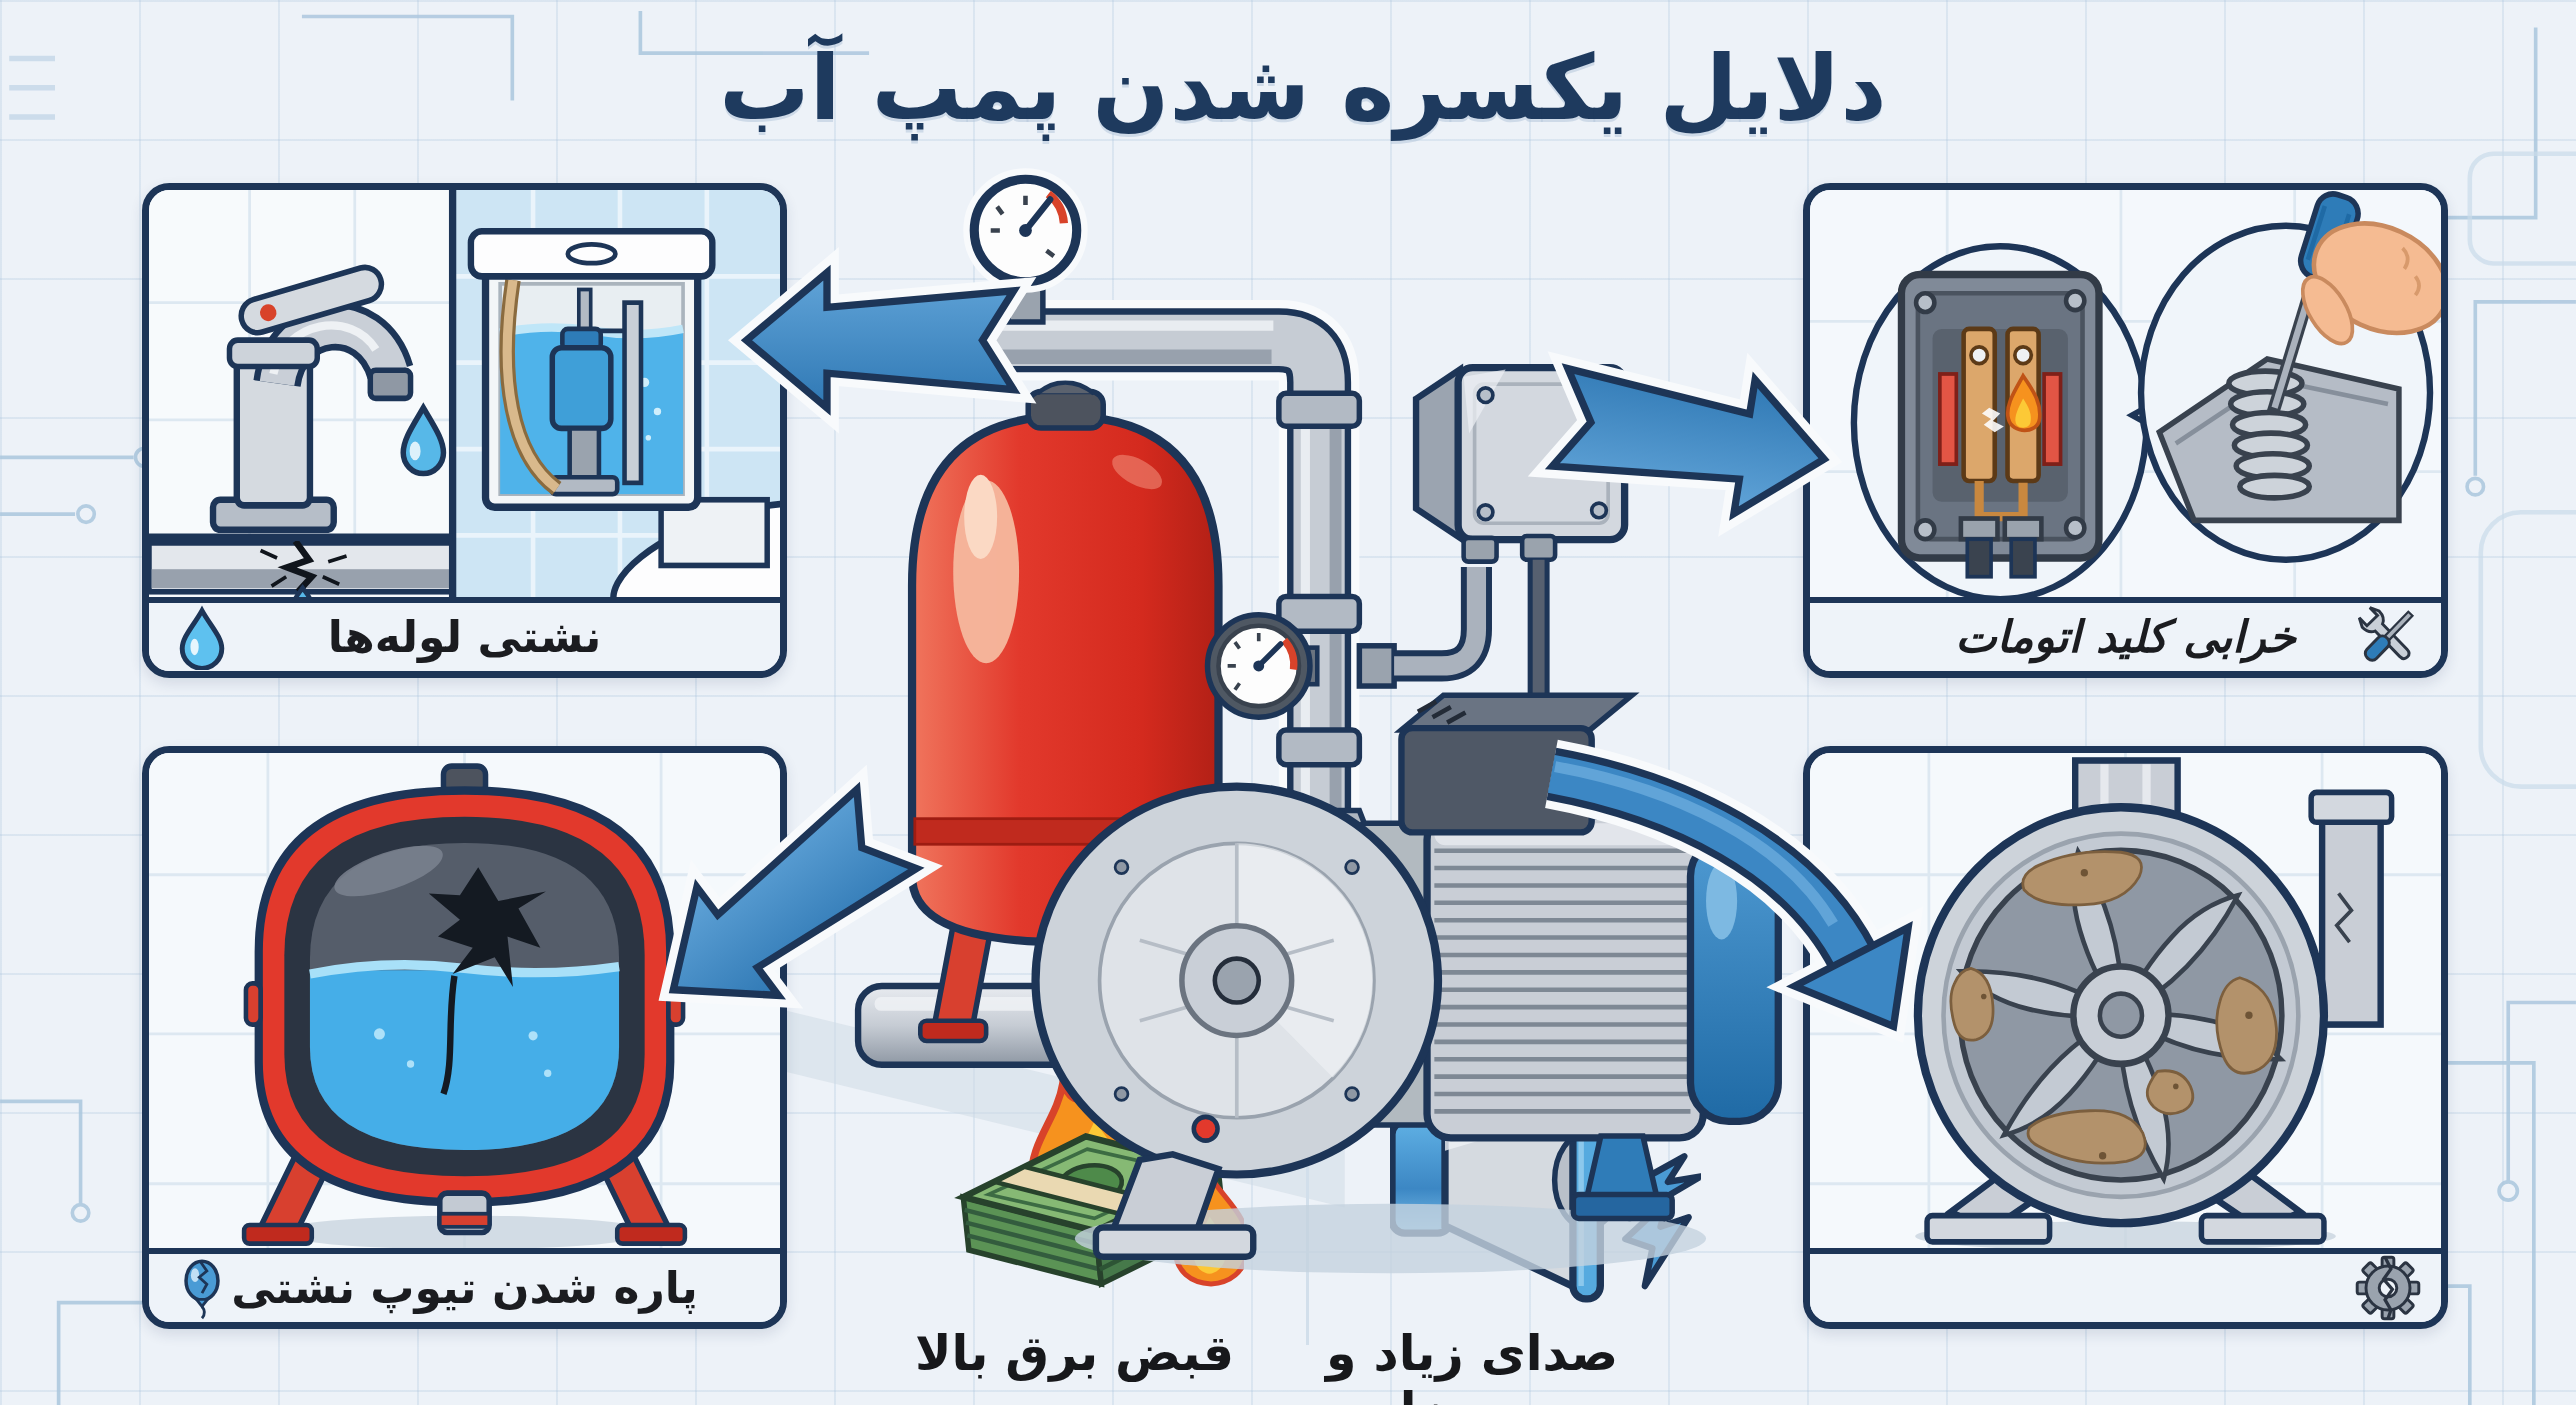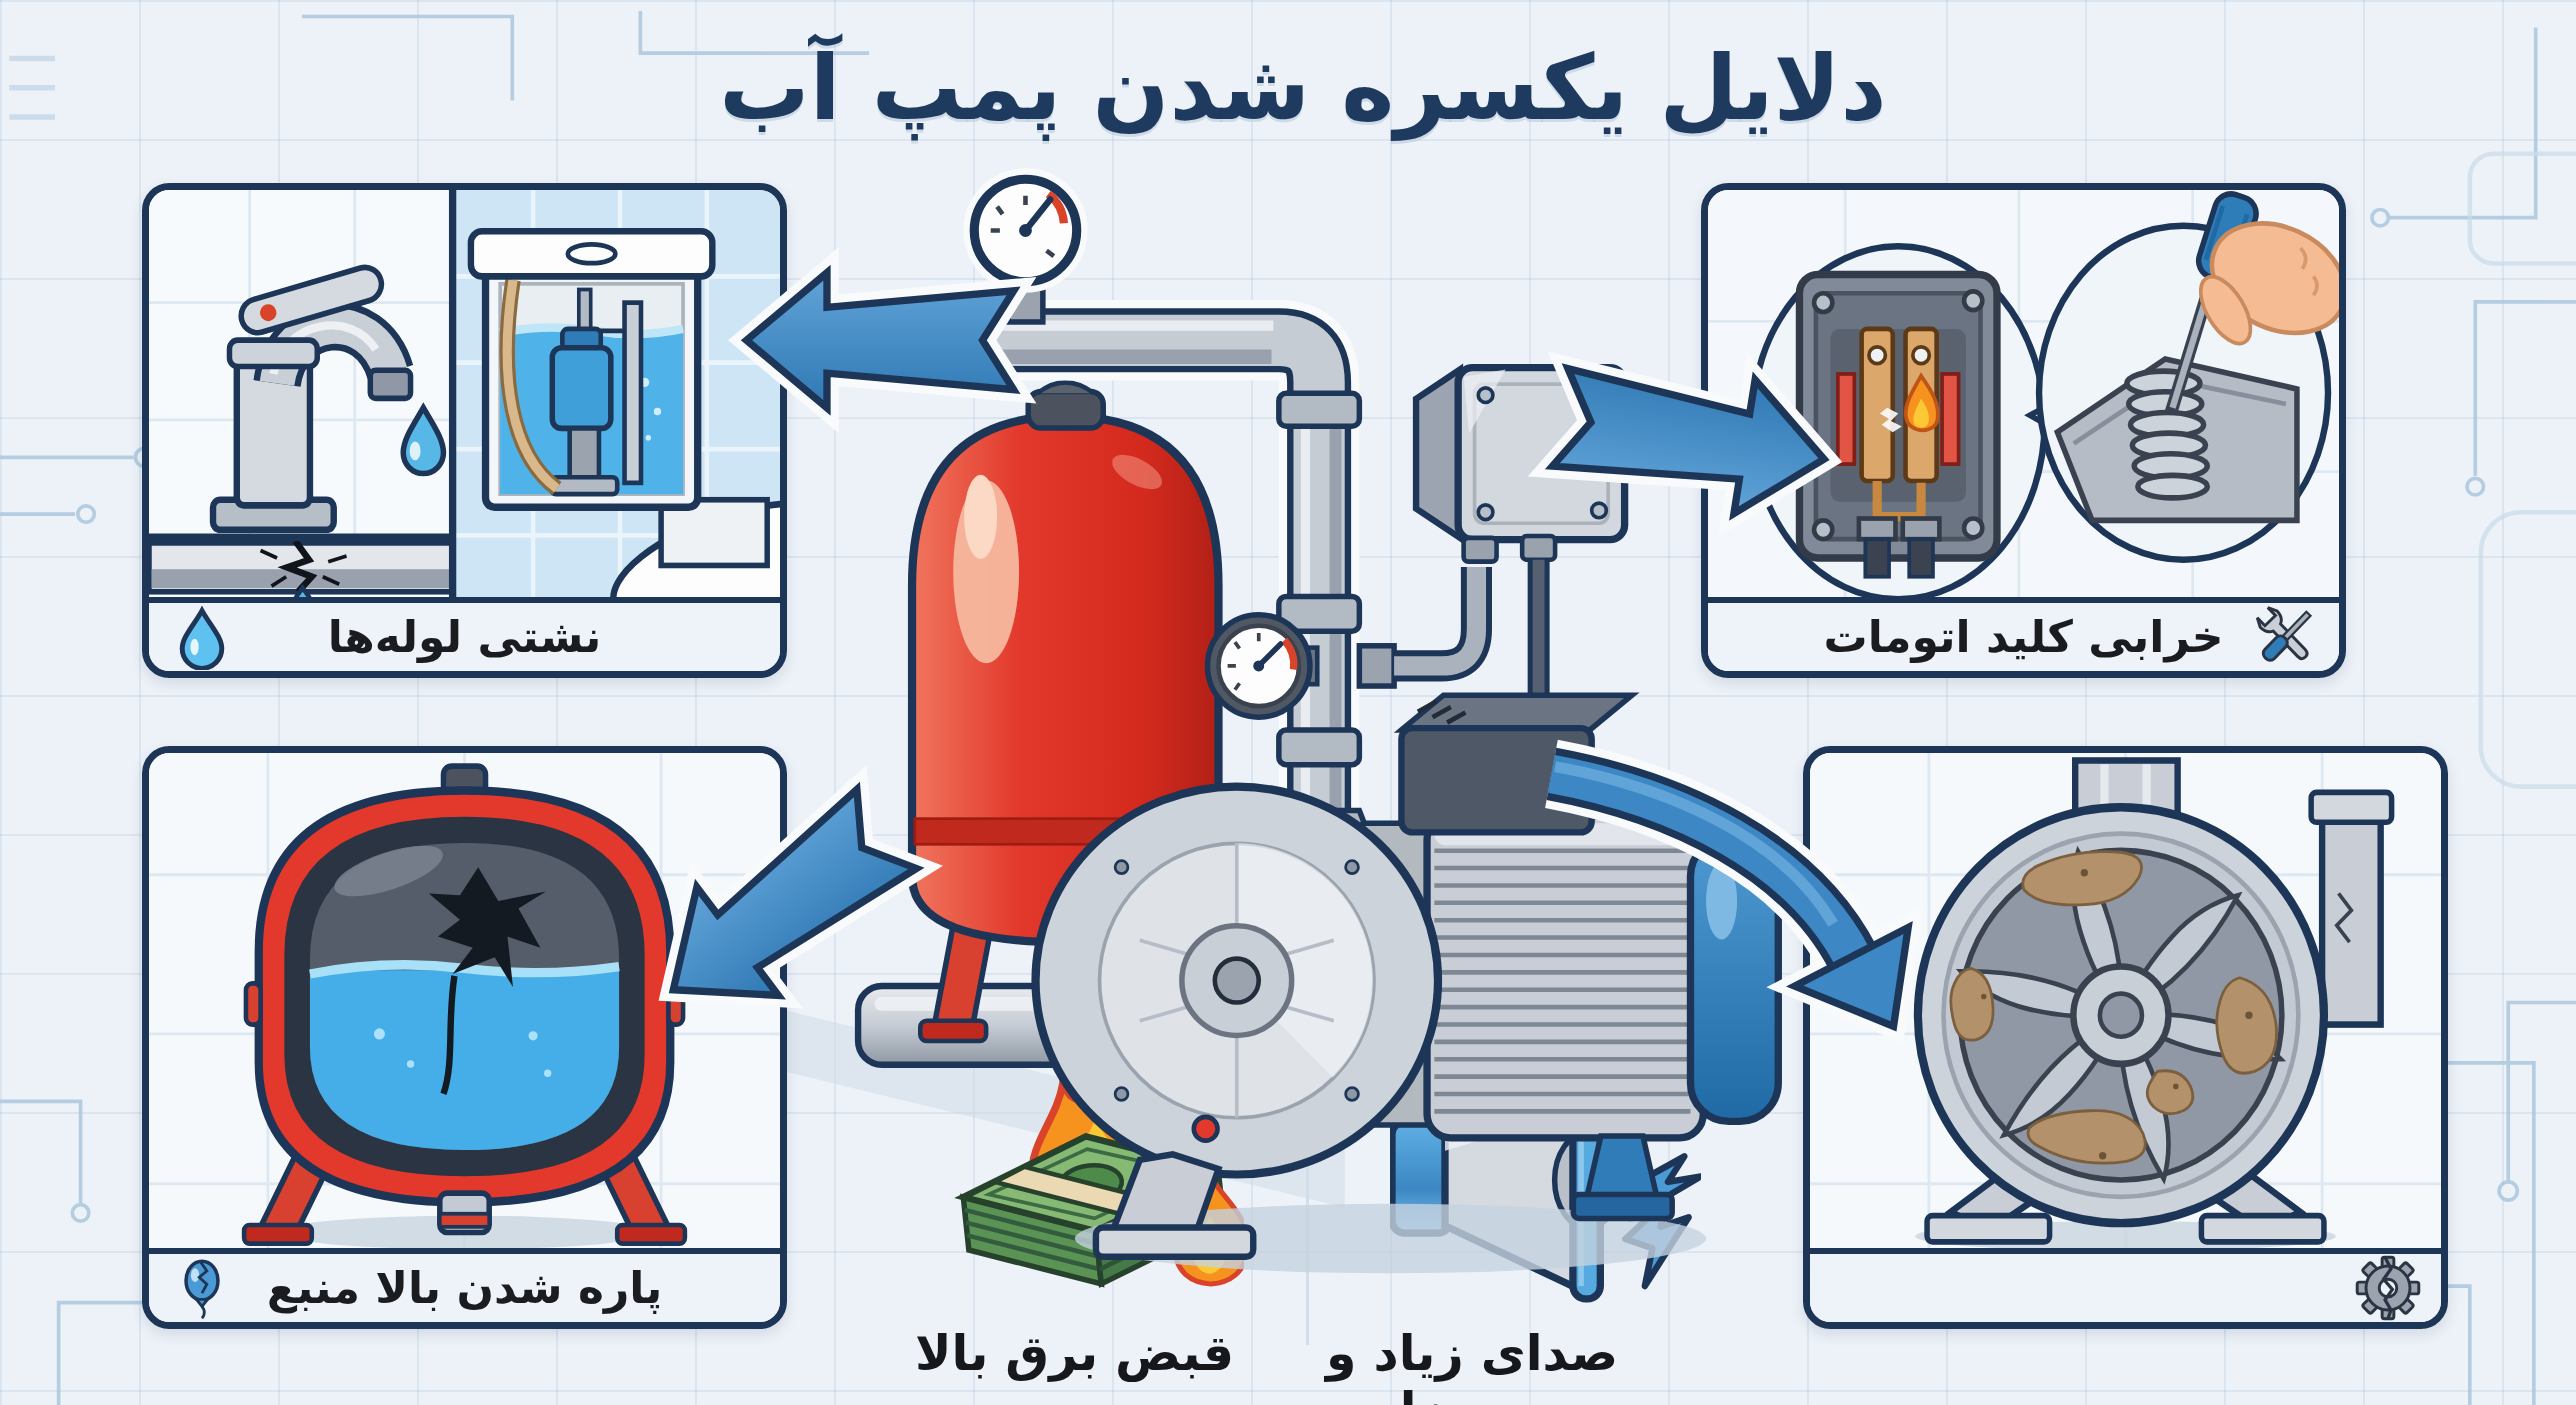--- a/index.html
+++ b/index.html
@@ -15,21 +15,21 @@
     background-size:139px 139px;
     font-family:"DejaVu Sans","Liberation Sans",sans-serif;}
   .bg-svg,.center-art{position:absolute;inset:0;width:2576px;height:1405px;}
   .bg-svg{z-index:0;} .center-art{z-index:5;pointer-events:none;}
   .title{position:absolute;z-index:1;top:20px;left:0;width:100%;margin:15px;text-align:center;
     font-size:90px;font-weight:800;color:var(--title-navy);letter-spacing:0;
     text-shadow:0 2.7px 0 rgba(180,198,218,.55);}
   .panel{position:absolute;z-index:2;border:7.3px solid var(--navy);border-radius:27.4px;
     background:var(--panel-bg);box-shadow:0 5.5px 12.8px rgba(29,53,87,.12);overflow:hidden;}
   .panel.tl{left:142px;top:183px;width:631px;height:481px;}
-  .panel.tr{left:1701px;top:183px;width:631px;height:481px;}
+  .panel.tr{left:1803px;top:183px;width:631px;height:481px;font-style:italic;}
   .panel.bl{left:142px;top:746px;width:631px;height:569px;}
   .panel.br{left:1803px;top:746px;width:631px;height:569px;}
   .panel-art{position:absolute;left:0;right:0;top:0;bottom:68px;}
   .panel-art svg{width:100%;height:100%;display:block;}
   .panel-label{position:absolute;left:0;right:0;bottom:0;height:68px;border-top:6.4px solid var(--navy);
     background:var(--bar-bg);display:flex;align-items:center;justify-content:center;}
   .panel-label span{font-size:44px;font-weight:800;color:var(--label-text);line-height:68px;}
   .label-icon{position:absolute;top:50%;transform:translateY(-50%);width:66px;height:66px;}
   .icon-left{left:20px;} .icon-right{right:20px;}
   .figure{position:absolute;z-index:3;}
@@ -252,21 +252,21 @@
       </svg>
     </div>
     <div class="panel-label">
       <svg class="label-icon icon-left" viewBox="-40 -45 80 95">
         <ellipse cx="0" cy="-8" rx="23" ry="28" fill="#4a9bd5" stroke="#1d3557" stroke-width="5"></ellipse>
         <ellipse cx="-10" cy="-16" rx="6" ry="10" fill="#cfe8f8" opacity=".9"></ellipse>
         <polyline points="-2,-35 7,-22 -4,-13 7,-3 0,10" fill="none" stroke="#1d3557" stroke-width="4"></polyline>
         <polygon points="-8,19 8,19 0,29" fill="#4a9bd5" stroke="#1d3557" stroke-width="4"></polygon>
         <path d="M0 29q7 9 0 17" fill="none" stroke="#1d3557" stroke-width="4"></path>
       </svg>
-      <span dir="rtl">پاره شدن بالا منبع</span>
+      <span dir="rtl">پاره شدن تیوپ نشتی</span>
     </div>
   </section>
 
   <section class="panel br">
     <div class="panel-art">
       <svg viewBox="0 0 690 535" preserveAspectRatio="none">
         <rect width="690" height="535" fill="#f5f9fc"></rect>
         <g stroke="#dde8f1" stroke-width="3">
             <path d="M130 0V535M345 0V535M560 0V535M0 130H690M0 300H690M0 460H690"></path>
           </g>

